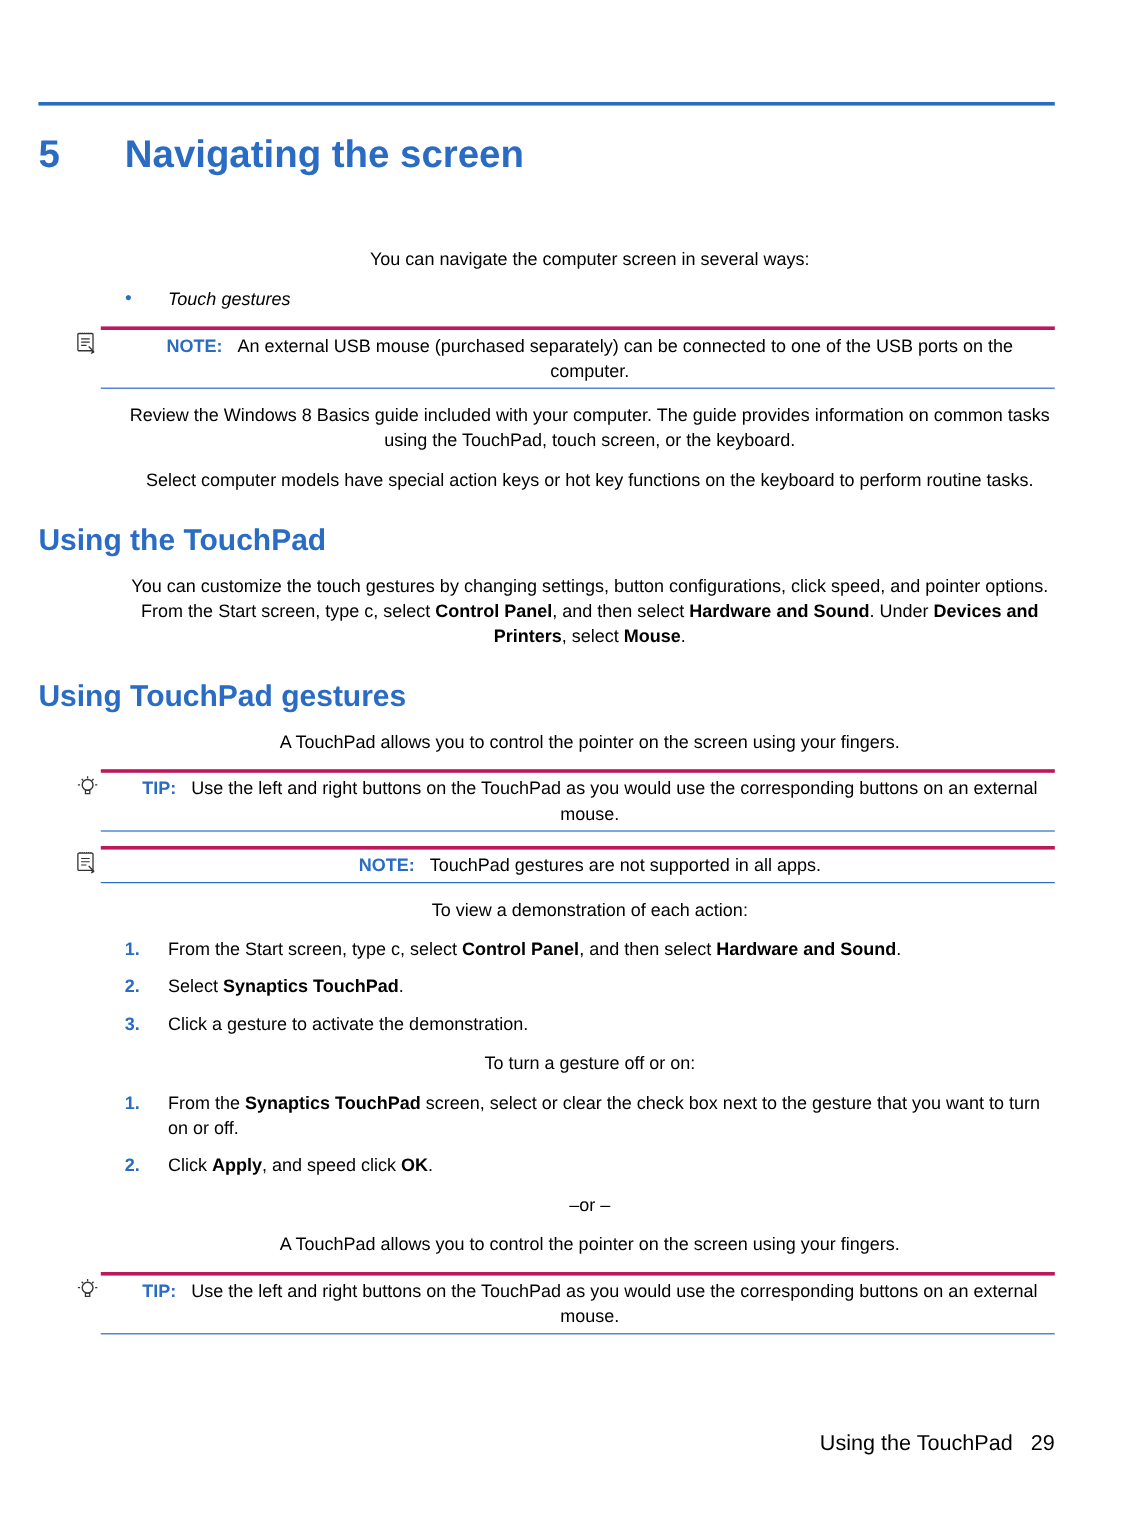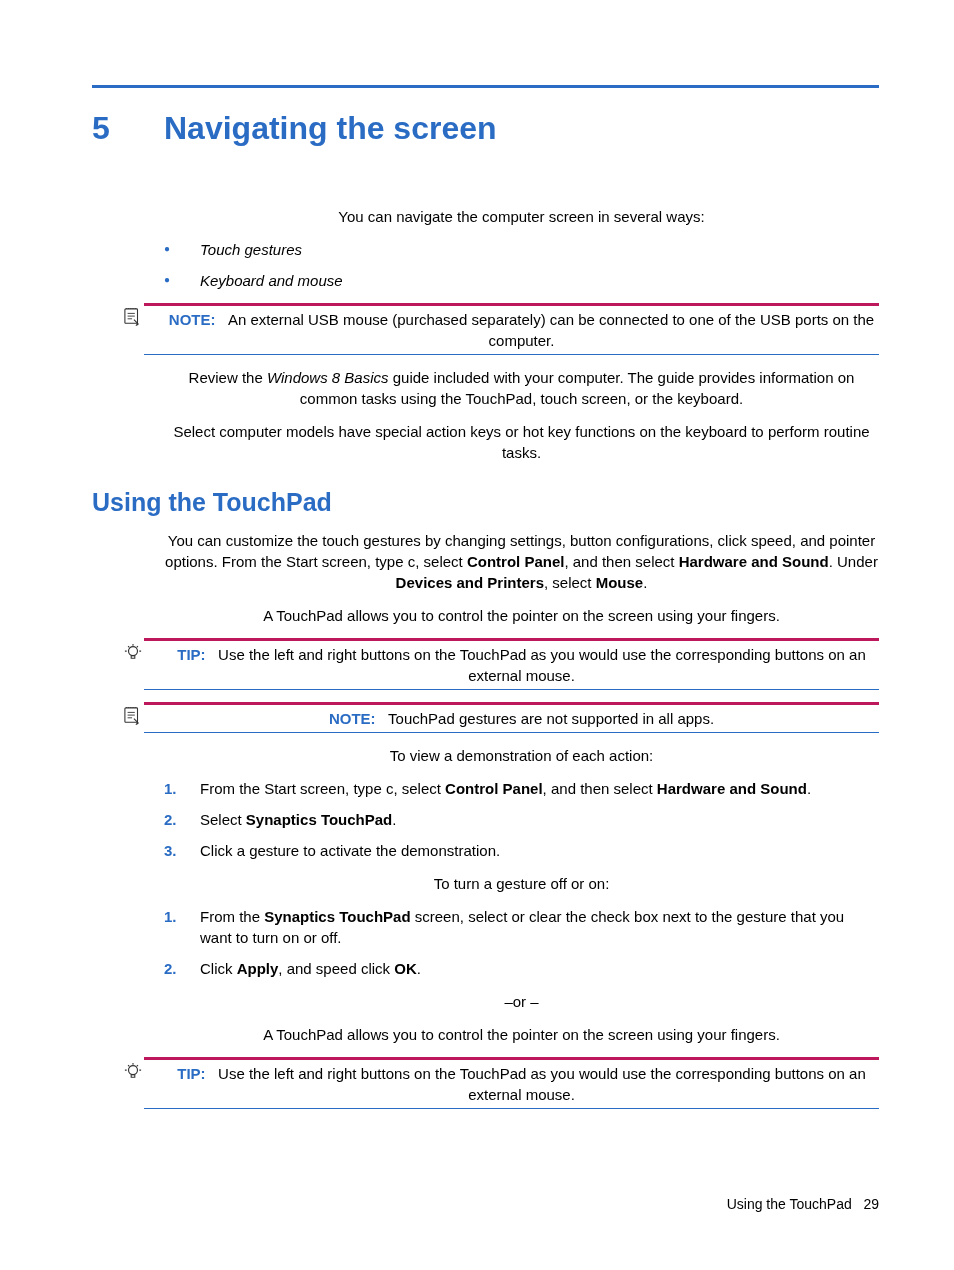--- a/index.html
+++ b/index.html
@@ -8,21 +8,21 @@
     line-height: 1.4;
     color: #000;
     margin: 0;
     padding: 0;
     background: #fff;
   }
   .page {
     width: 954px;
     height: 1270px;
     box-sizing: border-box;
-    padding: 85px 75px 60px 92px;
+    padding: 85px 75px 60px 32px;
     position: relative;
   }
   .rule {
     border-top: 3px solid #2a6cc4;
     margin-bottom: 18px;
   }
   h1.chapter {
     font-size: 32px;
     font-weight: bold;
     color: #2a6cc4;
@@ -100,48 +100,46 @@
   }
   .callout .label {
     font-weight: bold;
     color: #2a6cc4;
   }
   .callout p {
     margin: 0;
     padding-left: 20px;
   }
   .italic {
-    font-style: italic;
   }
   .bold {
     font-weight: bold;
   }
   .footer {
     position: absolute;
     bottom: 55px;
     right: 75px;
-    font-size: 14px;
+    font-size: 18px;
   }
 </style>
 </head>
 <body>
 
 <div class="page">
 
   <div class="rule"></div>
 
   <h1 class="chapter">
     <span class="num">5</span><span>Navigating the screen</span>
   </h1>
 
   <div class="body-block">
     <p>You can navigate the computer screen in several ways:</p>
     <ul class="bullets">
       <li>Touch gestures</li>
-      <li>Keyboard and mouse</li>
     </ul>
   </div>
 
   <div class="callout">
     <span class="icon">
       <svg viewBox="0 0 20 20">
           <rect x="1" y="1" width="14" height="16" rx="1" fill="none" stroke="#333" stroke-width="1.2"></rect>
           <path d="M3 1 l0 -1 M5 1 l0 -1 M7 1 l0 -1 M9 1 l0 -1 M11 1 l0 -1 M13 1 l0 -1" stroke="#333" stroke-width="1"></path>
           <path d="M4 6 h8 M4 9 h8 M4 12 h5" stroke="#333" stroke-width="1"></path>
           <path d="M11 13 l5 5 M16 18 l-2 1 l1 -2" stroke="#333" stroke-width="1.2" fill="none"></path>
@@ -154,20 +152,21 @@
     <p><span>Review the </span><span class="italic">Windows 8 Basics</span><span> guide included with your computer. The guide provides information on common tasks using the TouchPad, touch screen, or the keyboard.</span></p>
     <p>Select computer models have special action keys or hot key functions on the keyboard to perform routine tasks.</p>
   </div>
 
   <h2 class="section">Using the TouchPad</h2>
 
   <div class="body-block">
     <p><span>You can customize the touch gestures by changing settings, button configurations, click speed, and pointer options. From the Start screen, type </span><span>c</span><span>, select </span><span class="bold">Control Panel</span><span>, and then select </span><span class="bold">Hardware and Sound</span><span>. Under </span><span class="bold">Devices and Printers</span><span>, select </span><span class="bold">Mouse</span><span>.</span></p>
   </div>
 
+  <h2 class="section">Using TouchPad gestures</h2>
 
   <div class="body-block">
     <p>A TouchPad allows you to control the pointer on the screen using your fingers.</p>
   </div>
 
   <div class="callout">
     <span class="icon">
       <svg viewBox="0 0 20 20">
           <circle cx="10" cy="9" r="5" fill="none" stroke="#333" stroke-width="1.3"></circle>
           <path d="M8 14 h4 v3 h-4 z" fill="none" stroke="#333" stroke-width="1.2"></path>

